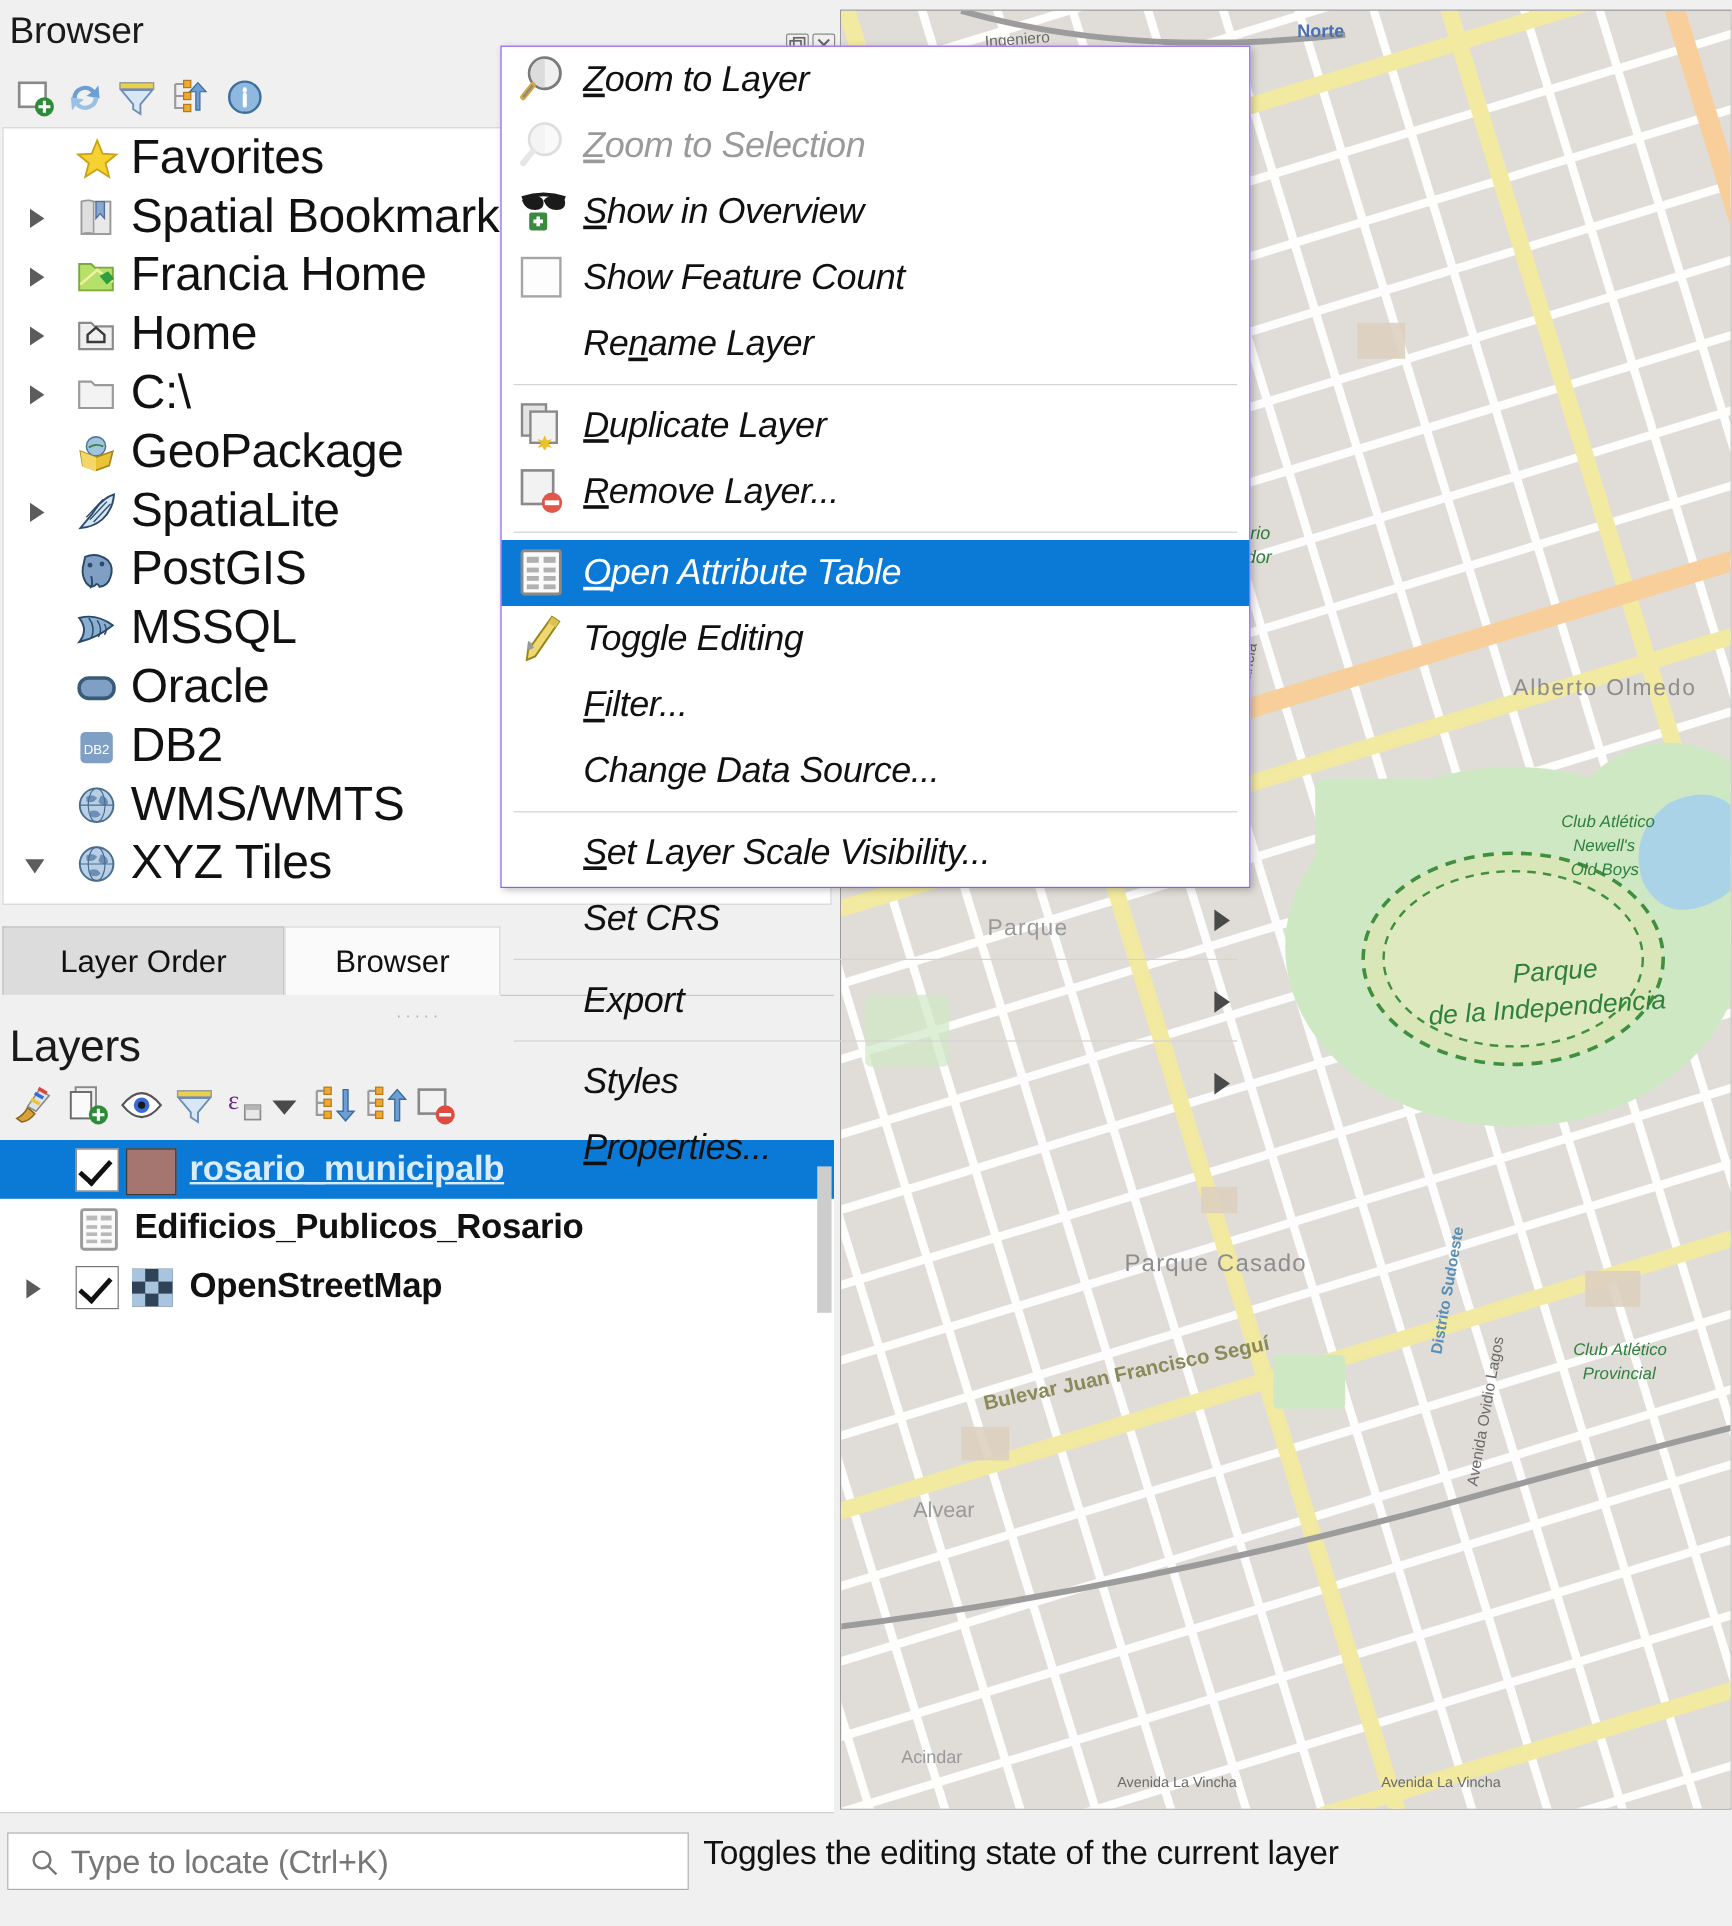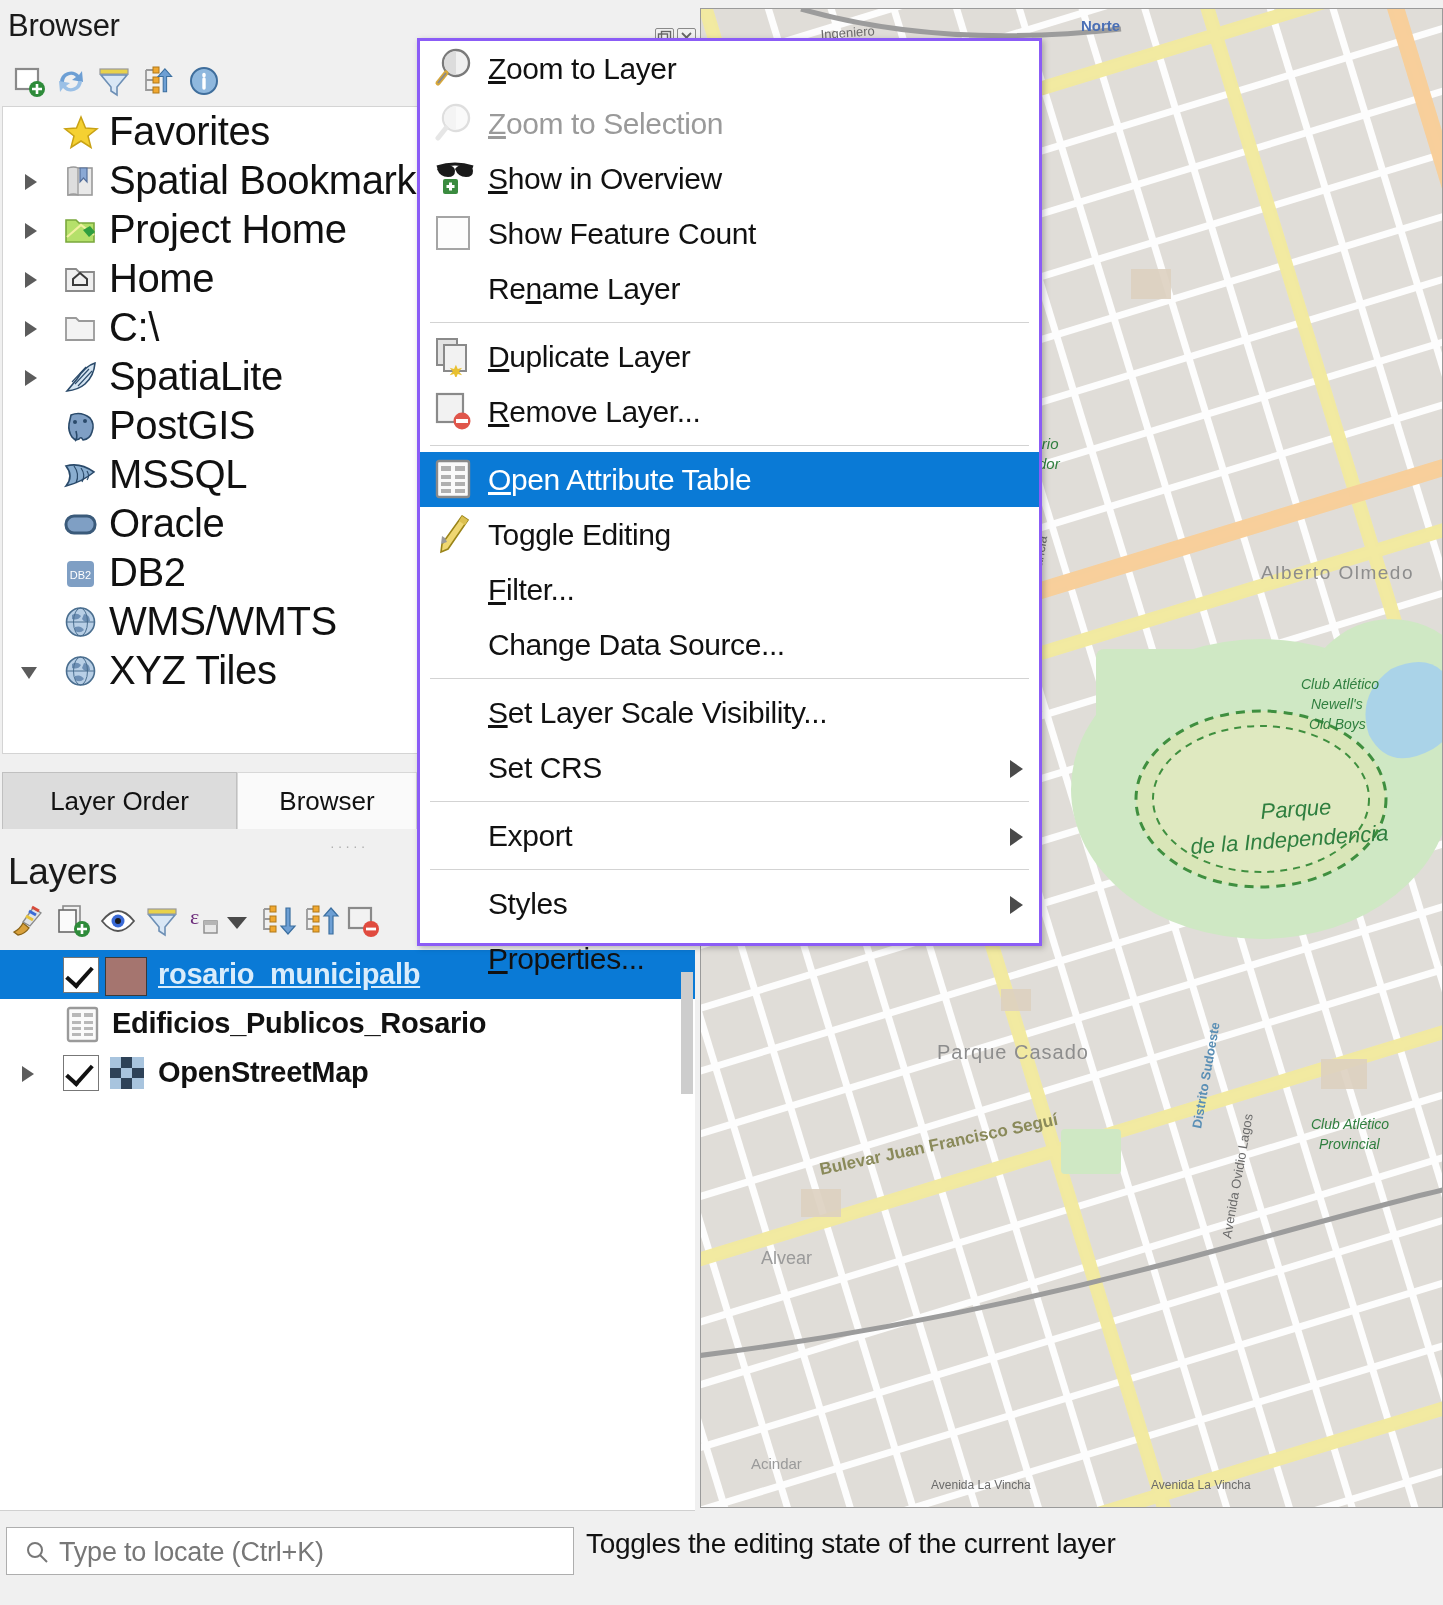--- a/index.html
+++ b/index.html
@@ -66,22 +66,22 @@
       border:1px solid #aeaeae;box-sizing:border-box;}
   #locate-icon{position:absolute;left:18px;top:12px;width:24px;height:24px;}
   #locate-ph{position:absolute;left:52px;top:9px;font-size:27px;color:#777;letter-spacing:-0.2px;}
   #status-msg{position:absolute;left:586px;top:1528px;font-size:28px;color:#111;letter-spacing:-0.3px;}
 
   
   #map-canvas{position:absolute;left:700px;top:8px;width:743px;height:1500px;
       background:#efe9e1;overflow:hidden;border:1px solid #9a9a9a;box-sizing:border-box;}
 
   
-  #context-menu{position:absolute;left:417px;top:38px;width:625px;height:908px;background:#fff;
-      border:3px solid #8b5cf6;box-sizing:border-box;box-shadow:2px 2px 6px rgba(0,0,0,.25);}
+  #context-menu{position:absolute;left:417px;top:38px;width:625px;height:702px;background:#fff;
+      border:1px solid #8b5cf6;box-sizing:border-box;box-shadow:2px 2px 6px rgba(0,0,0,.25);font-style:italic;}
   .mi{position:relative;height:55px;display:flex;align-items:center;}
   .mi.hl{background:#0a7ad6;}
   .mi-ico{position:absolute;left:14px;top:6px;width:42px;height:42px;}
   .mi-label{position:absolute;left:68px;font-size:30px;color:#111;letter-spacing:-0.4px;white-space:nowrap;}
   .mi.hl .mi-label{color:#fff;}
   .mi.disabled .mi-label{color:#9a9a9a;}
   .mi-label u{text-decoration:underline;}
   .mi-sep{height:1px;background:#d3d3d3;margin:6px 10px;}
   .mi-arrow{position:absolute;right:16px;top:20px;width:0;height:0;
       border-left:13px solid #4a4a4a;border-top:9px solid transparent;border-bottom:9px solid transparent;}
@@ -346,21 +346,21 @@
 
     <div class="tree-row">
       <span class="tree-arrow"></span>
       <span class="tree-ico">
         <svg width="36" height="34" viewBox="0 0 36 34">
             <path d="M3 7 h10 l3 3 h15 v19 H3 Z" fill="#b5e06a" stroke="#7aa83c" stroke-width="1.6"></path>
             <path d="M4 24 L18 12 L31 22" stroke="#f0f0a0" stroke-width="2.2" fill="none"></path>
             <path d="M20 17 l7 -4 l5 6 l-6 5 Z" fill="#2f9e3f"></path>
           </svg>
       </span>
-      <span class="tree-label">Project Home</span>
+      <span class="tree-label">Francia Home</span>
     </div>
 
     <div class="tree-row">
       <span class="tree-arrow"></span>
       <span class="tree-ico">
         <svg width="36" height="34" viewBox="0 0 36 34">
             <path d="M3 7 h10 l3 3 h15 v19 H3 Z" fill="#efefef" stroke="#8a8a8a" stroke-width="1.8"></path>
             <path d="M10 23 v-6 l7 -6 l7 6 v6 Z" fill="none" stroke="#3a3a3a" stroke-width="2"></path>
           </svg>
       </span>
@@ -370,20 +370,31 @@
     <div class="tree-row">
       <span class="tree-arrow"></span>
       <span class="tree-ico">
         <svg width="36" height="34" viewBox="0 0 36 34">
             <path d="M3 7 h10 l3 3 h15 v19 H3 Z" fill="#f3f3f3" stroke="#9a9a9a" stroke-width="1.8"></path>
           </svg>
       </span>
       <span class="tree-label">C:\</span>
     </div>
 
+    <div class="tree-row">
+      <span class="tree-ico">
+        <svg width="36" height="34" viewBox="0 0 36 34">
+            <circle cx="17" cy="12" r="8" fill="#9ec4e0" stroke="#4a6e8f" stroke-width="1.2"></circle>
+            <path d="M11 13 q5 -4 12 -1" stroke="#3f7f3f" stroke-width="1.6" fill="none"></path>
+            <path d="M4 16 l13 5 l14 -5 l-3 12 l-11 4 l-11 -4 Z" fill="#e9c437" stroke="#a8861a" stroke-width="1.4"></path>
+            <path d="M4 16 l13 5 v12 l-11 -4 Z" fill="#f3d869"></path>
+          </svg>
+      </span>
+      <span class="tree-label">GeoPackage</span>
+    </div>
 
     <div class="tree-row">
       <span class="tree-arrow"></span>
       <span class="tree-ico">
         <svg width="36" height="34" viewBox="0 0 36 34">
             <path d="M4 31 L14 19 Q22 6 32 3 Q31 16 22 24 Q15 30 4 31 Z" fill="#d5e5f2" stroke="#2a4a6a" stroke-width="1.6"></path>
             <g stroke="#2a4a6a" stroke-width="1.1">
               <path d="M12 24 L26 9"></path>
               <path d="M15 26 L29 11"></path>
               <path d="M9 22 L23 7"></path>

